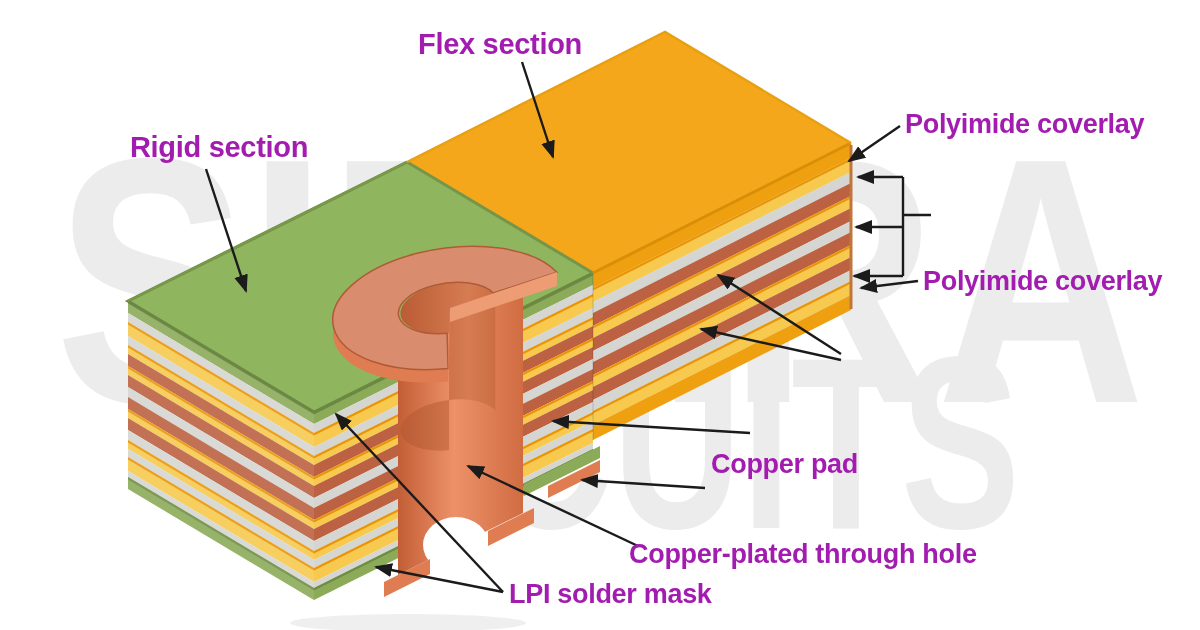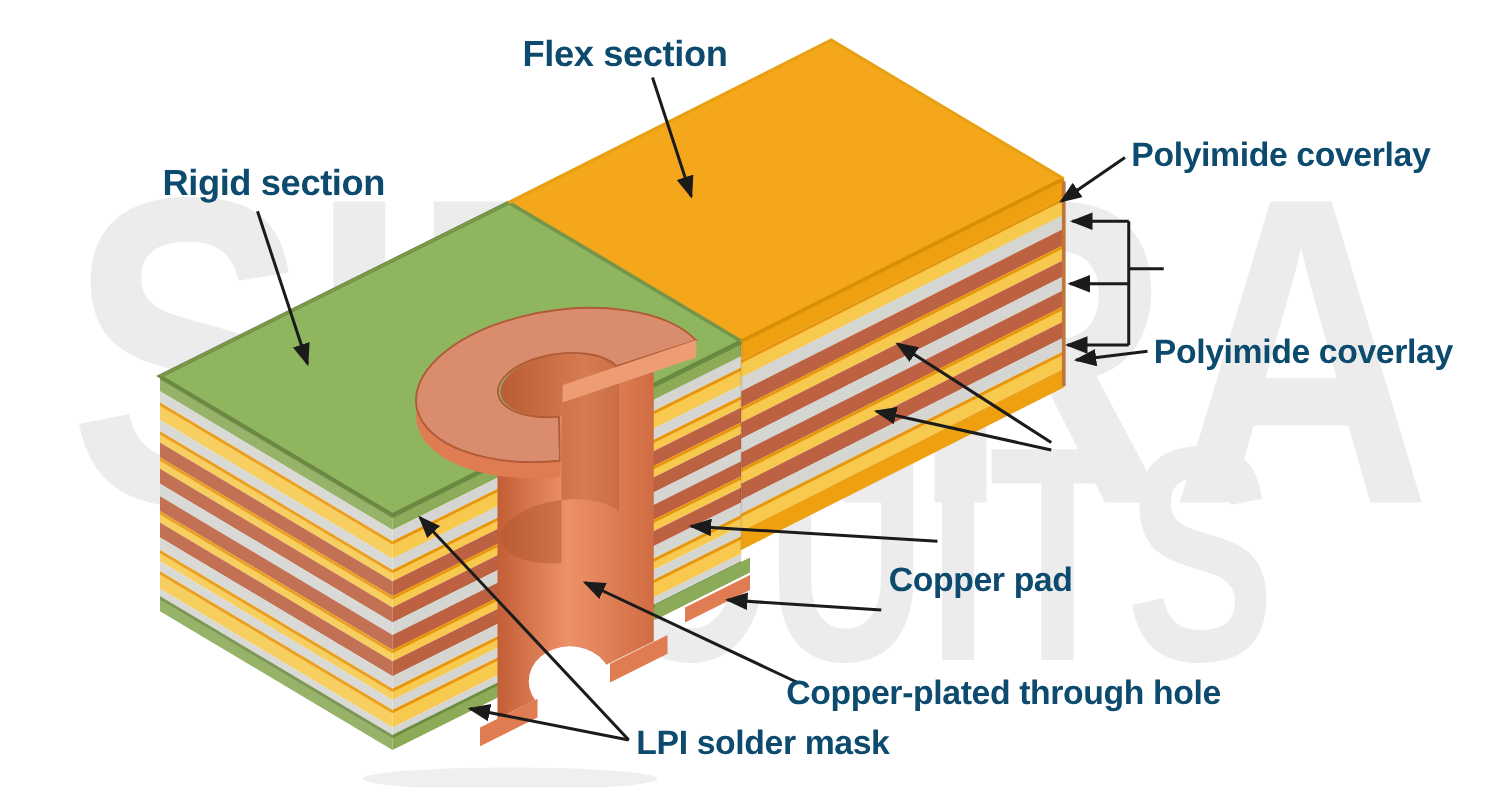--- a/index.html
+++ b/index.html
@@ -1,19 +1,19 @@
 <!DOCTYPE html>
 <html><head>
 <meta charset="utf-8">
 <style>
   html,body{margin:0;padding:0;background:#fff;}
   .stage{position:relative;width:1200px;height:630px;overflow:hidden;background:#ffffff;
          font-family:"Liberation Sans",sans-serif;}
   .stage svg{position:absolute;left:0;top:0;}
-  .lbl{position:absolute;font:700 27px/28px "Liberation Sans",sans-serif;color:#0c4a6e;
+  .lbl{position:absolute;font:700 27px/28px "Liberation Sans",sans-serif;color:#a21caf;
        white-space:nowrap;letter-spacing:-0.3px;}
   .lbl.big{font-size:29px;line-height:30px;}
   .center{text-align:center;}
   .wm{font-family:"Liberation Sans",sans-serif;font-weight:700;}
 </style>
 </head>
 <body>
 
 <div class="stage">
 

